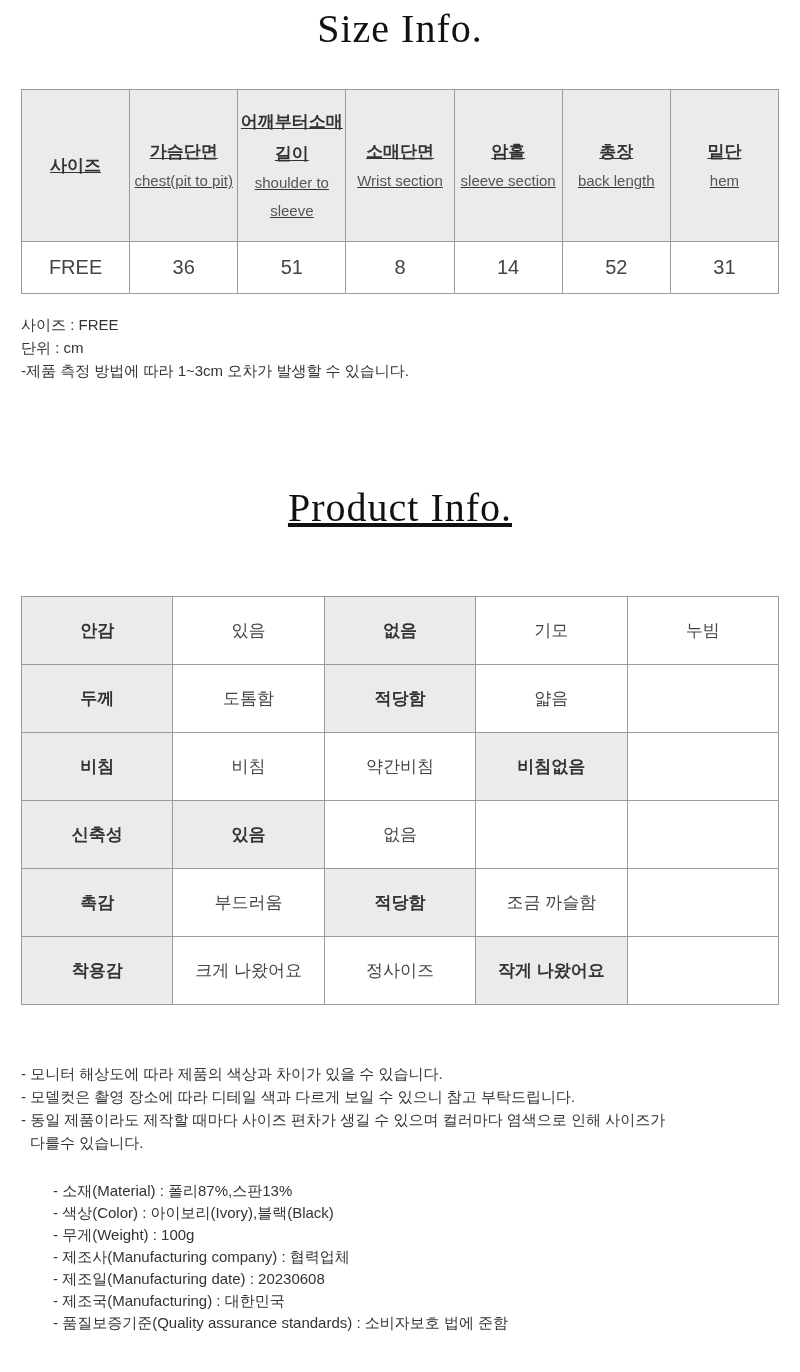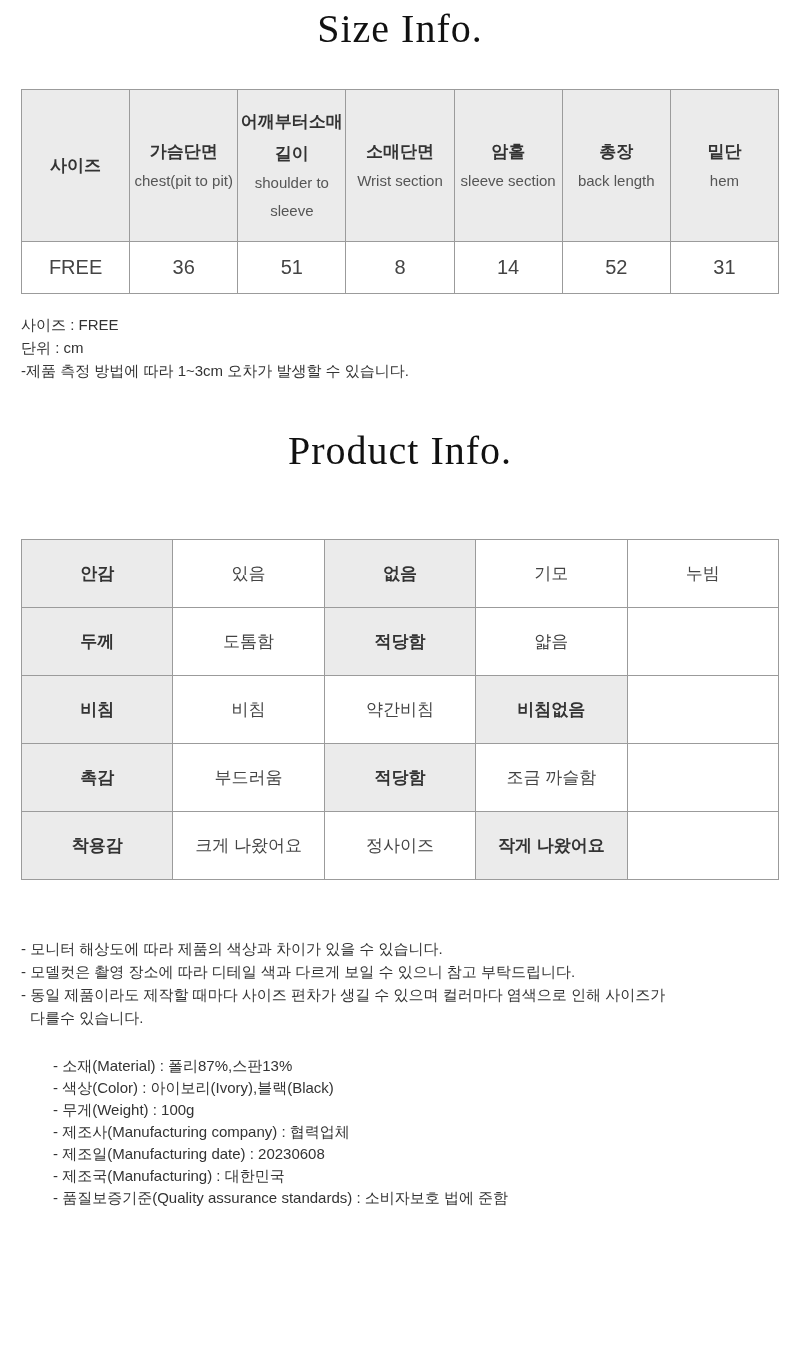--- a/index.html
+++ b/index.html
@@ -15,33 +15,34 @@
   .serif-title {
     font-family: "Liberation Serif", "DejaVu Serif", serif;
     font-size: 40px;
     font-weight: 400;
     color: #111111;
     text-align: center;
     letter-spacing: 1px;
     margin: 0;
   }
   .title-size { padding-top: 5px; }
-  .title-product { margin-top: 45px; }
+  .title-product { margin-top: 102px; text-decoration: underline; }
 
   table { border-collapse: collapse; table-layout: fixed; width: 100%; }
   th, td { border: 1px solid #9b9b9b; text-align: center; vertical-align: middle; }
 
   
   .size-table { margin-top: 37px; }
   .size-table thead th {
     background: #ebebeb;
     height: 152px;
     padding: 0 2px;
     line-height: 1.85;
     font-weight: normal;
+    text-decoration: underline;
   }
   .th-ko { display: block; font-size: 17px; font-weight: bold; color: #333333; }
   .th-en { display: block; font-size: 15px; font-weight: normal; color: #555555; }
   .size-table tbody td {
     height: 52px;
     background: #ffffff;
     font-size: 20px;
     color: #444444;
   }
 
@@ -153,20 +154,27 @@
         <td>도톰함</td>
         <td class="hl">적당함</td>
         <td>얇음</td>
         <td></td>
       </tr>
       <tr>
         <td class="lab">비침</td>
         <td>비침</td>
         <td>약간비침</td>
         <td class="hl">비침없음</td>
+        <td></td>
+      </tr>
+      <tr>
+        <td class="lab">신축성</td>
+        <td class="hl">있음</td>
+        <td>없음</td>
+        <td></td>
         <td></td>
       </tr>
       <tr>
         <td class="lab">촉감</td>
         <td>부드러움</td>
         <td class="hl">적당함</td>
         <td>조금 까슬함</td>
         <td></td>
       </tr>
       <tr>

